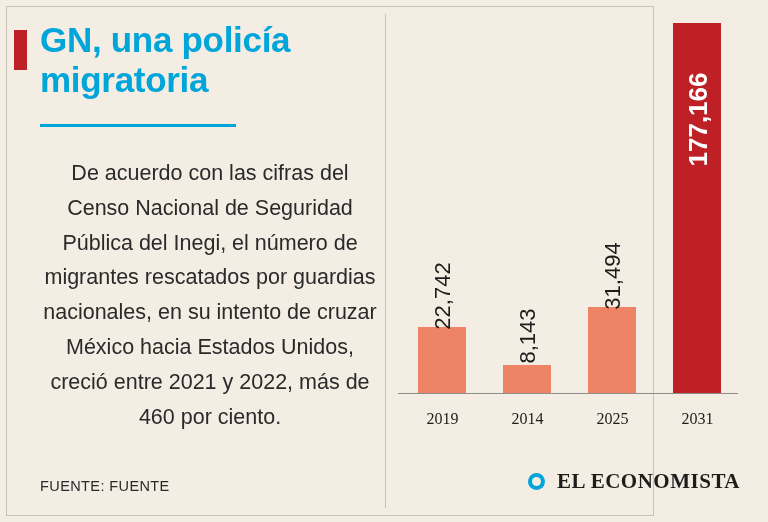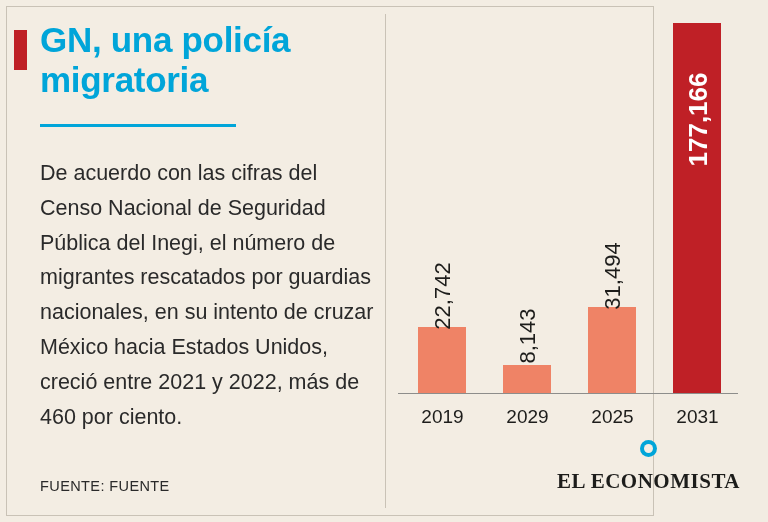--- a/index.html
+++ b/index.html
@@ -63,20 +63,21 @@
     background: #00a5d9;
   }
   .body-copy {
     position: absolute;
     left: 26px;
     top: 140px;
     width: 340px;
     font-size: 21.5px;
     line-height: 1.62;
     color: #2a2a2a;
+    text-align: center;
   }
   .source {
     position: absolute;
     left: 26px;
     top: 462px;
     font-size: 14.5px;
     letter-spacing: 0.4px;
     color: #2a2a2a;
   }
 
@@ -166,33 +167,33 @@
   .bar-value.inside {
     color: #ffffff;
     font-weight: bold;
     font-size: 26px;
   }
   .x-label {
     position: absolute;
     bottom: 22px;
     width: 85px;
     text-align: center;
-    font-size: 19px;
-    color: #1d1d1b;
+    font-size: 16px;
+    color: #1d1d1b;
+    font-family: Liberation Serif, serif;
   }
 
   
   .logo {
     position: absolute;
     right: 14px;
     bottom: 14px;
     display: flex;
     align-items: center;
     gap: 12px;
-    flex-direction: column;
   }
   .logo-mark {
     width: 17px;
     height: 17px;
     border-radius: 50%;
     background: #00a5d9;
     position: relative;
   }
   .logo-mark::after {
     content: "";
@@ -236,21 +237,21 @@
       <div class="bar-group" style="left:2px;">
         <div class="bar" style="height:66px;"></div>
         <div class="bar-value" style="bottom:84px;">22,742</div>
       </div>
       <div class="x-label" style="left:2px;">2019</div>
 
       <div class="bar-group" style="left:87px;">
         <div class="bar" style="height:28px;"></div>
         <div class="bar-value" style="bottom:44px;">8,143</div>
       </div>
-      <div class="x-label" style="left:87px;">2029</div>
+      <div class="x-label" style="left:87px;">2014</div>
 
       <div class="bar-group" style="left:172px;">
         <div class="bar" style="height:86px;"></div>
         <div class="bar-value" style="bottom:104px;">31,494</div>
       </div>
       <div class="x-label" style="left:172px;">2025</div>
 
       <div class="bar-group" style="left:257px;">
         <div class="bar highlight" style="height:370px;"></div>
         <div class="bar-value inside" style="bottom:258px;">177,166</div>

